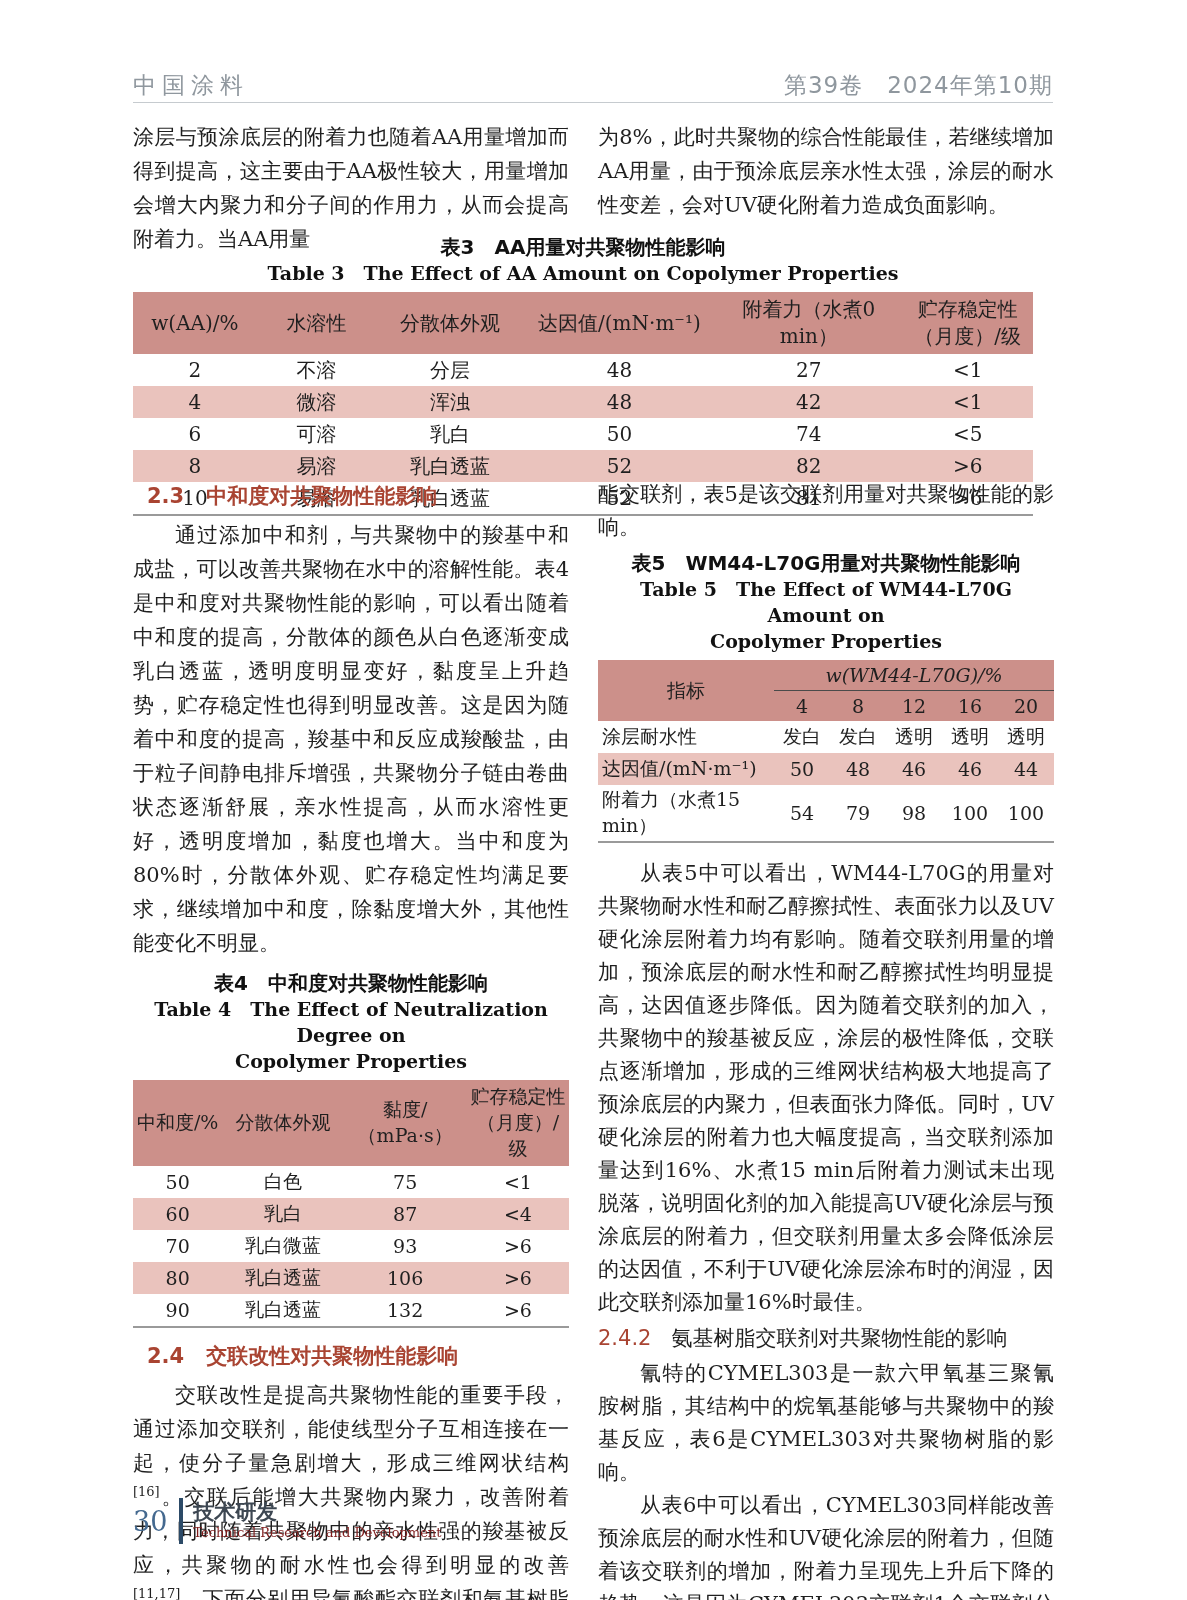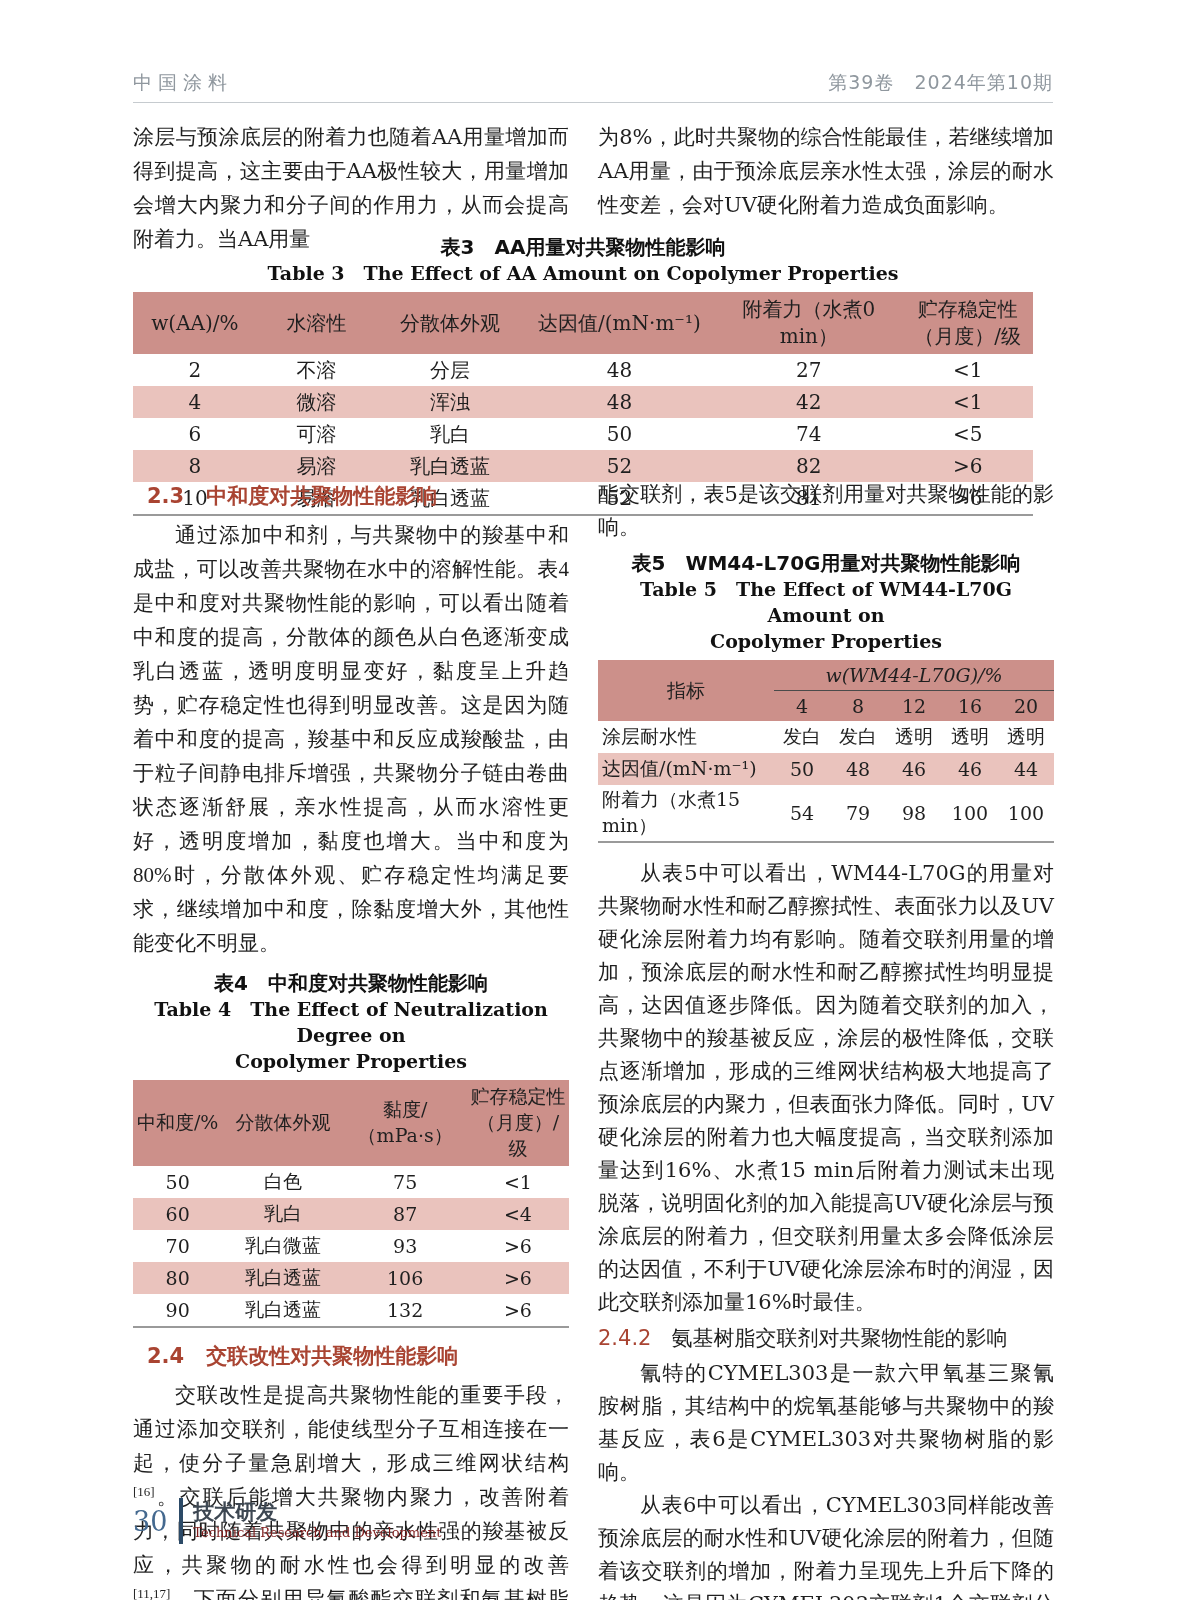--- a/index.html
+++ b/index.html
@@ -4,38 +4,38 @@
 <style>
   html,body{margin:0;padding:0;background:#ffffff;}
   .page{
     position:relative;width:1187px;height:1600px;background:#ffffff;
     font-family:"DejaVu Serif",serif;color:#1f1f1f;overflow:hidden;
   }
   
   .pg-header{
     position:absolute;left:133px;top:70px;width:920px;
     display:flex;justify-content:space-between;align-items:flex-end;
-    font-family:"DejaVu Sans",sans-serif;font-size:19px;color:#8f979e;
+    font-family:"DejaVu Sans",sans-serif;font-size:23px;color:#8f979e;
   }
   .pg-header .journal{letter-spacing:6px;}
   .pg-header .issue{letter-spacing:1px;}
   .header-rule{
     position:absolute;left:133px;top:102px;width:920px;height:0;
     border-top:1px solid #c6cbcf;
   }
   
   .para{font-size:21px;line-height:34px;text-align:justify;margin:0;}
   .para.indent{text-indent:2em;}
   sup{font-size:13px;line-height:0;}
   
   .top-para-left{position:absolute;left:133px;top:120px;width:436px;}
   .top-para-right{position:absolute;left:598px;top:120px;width:456px;}
   .col-left{position:absolute;left:133px;top:478px;width:436px;}
   .col-right{position:absolute;left:598px;top:478px;width:456px;}
-  .col-left .para{line-height:34px;font-family:Liberation Serif, serif;}
+  .col-left .para{line-height:34px;}
   .col-right .para{line-height:33px;}
   
   .sec-head{
     font-family:"DejaVu Sans",sans-serif;font-weight:bold;
     font-size:21px;color:#a94432;margin:4px 0 8px 14px;
   }
   .sec-head .num{margin-right:22px;}
   .subsec-head{font-size:21px;margin:2px 0 2px 0;line-height:34px;}
   .subsec-head .num{color:#a94432;font-family:"DejaVu Sans",sans-serif;margin-right:20px;}
   .subsec-head .ttl{color:#1f1f1f;}

